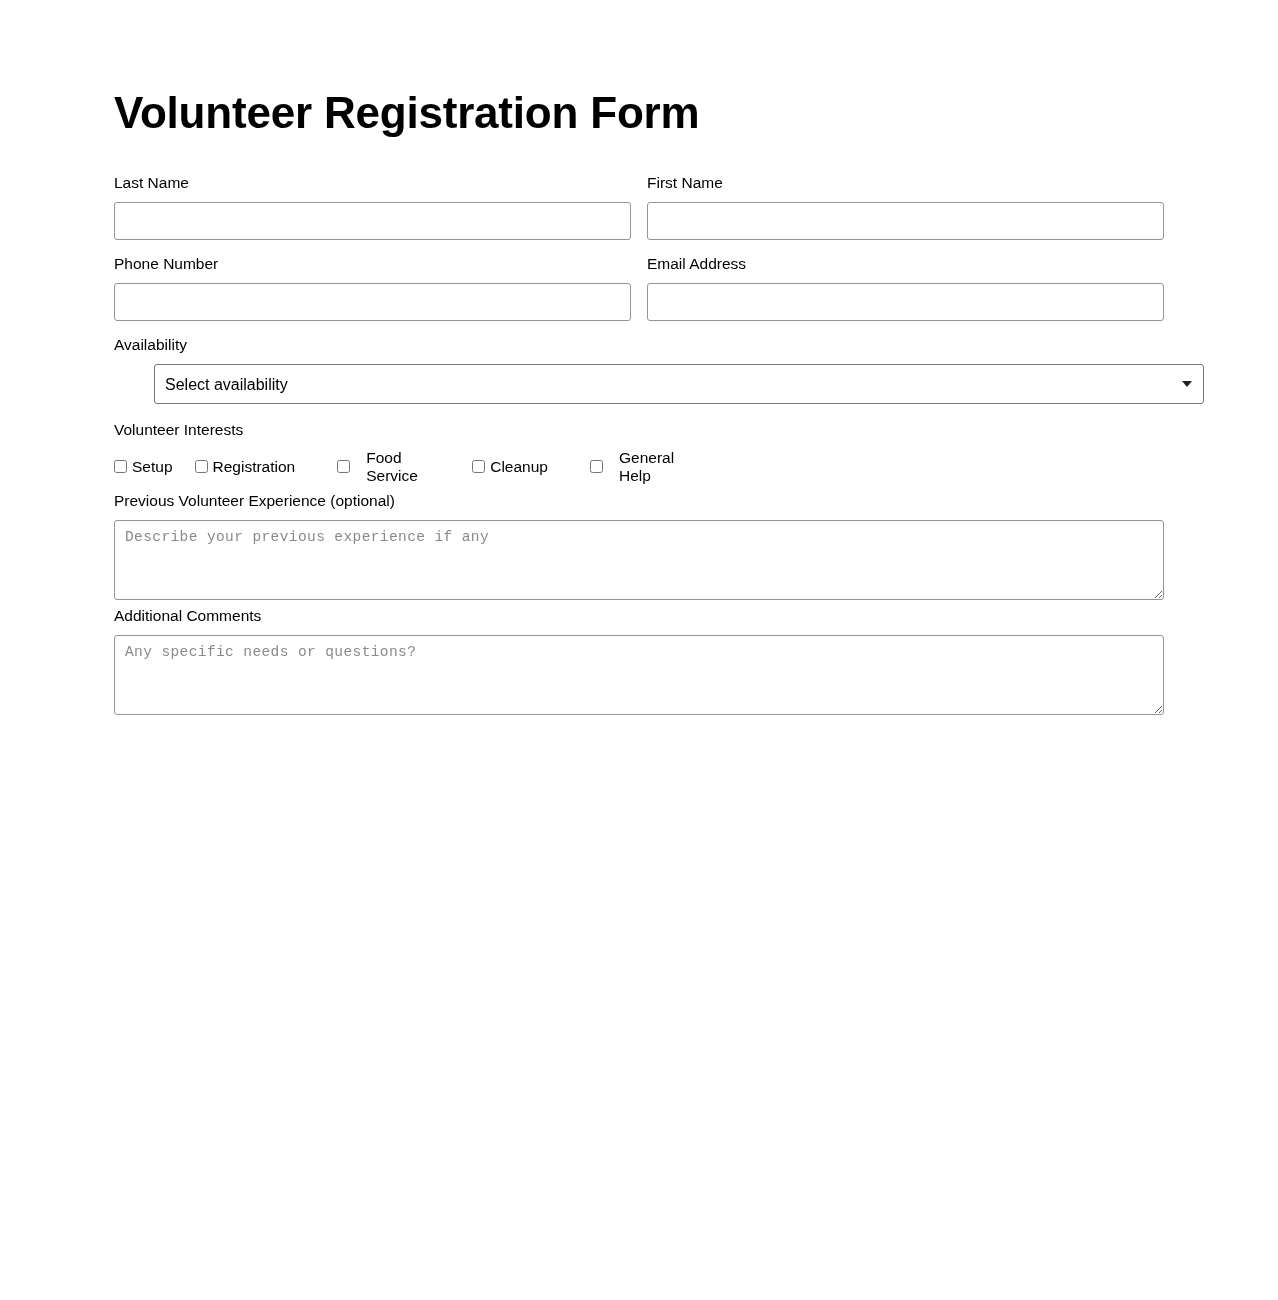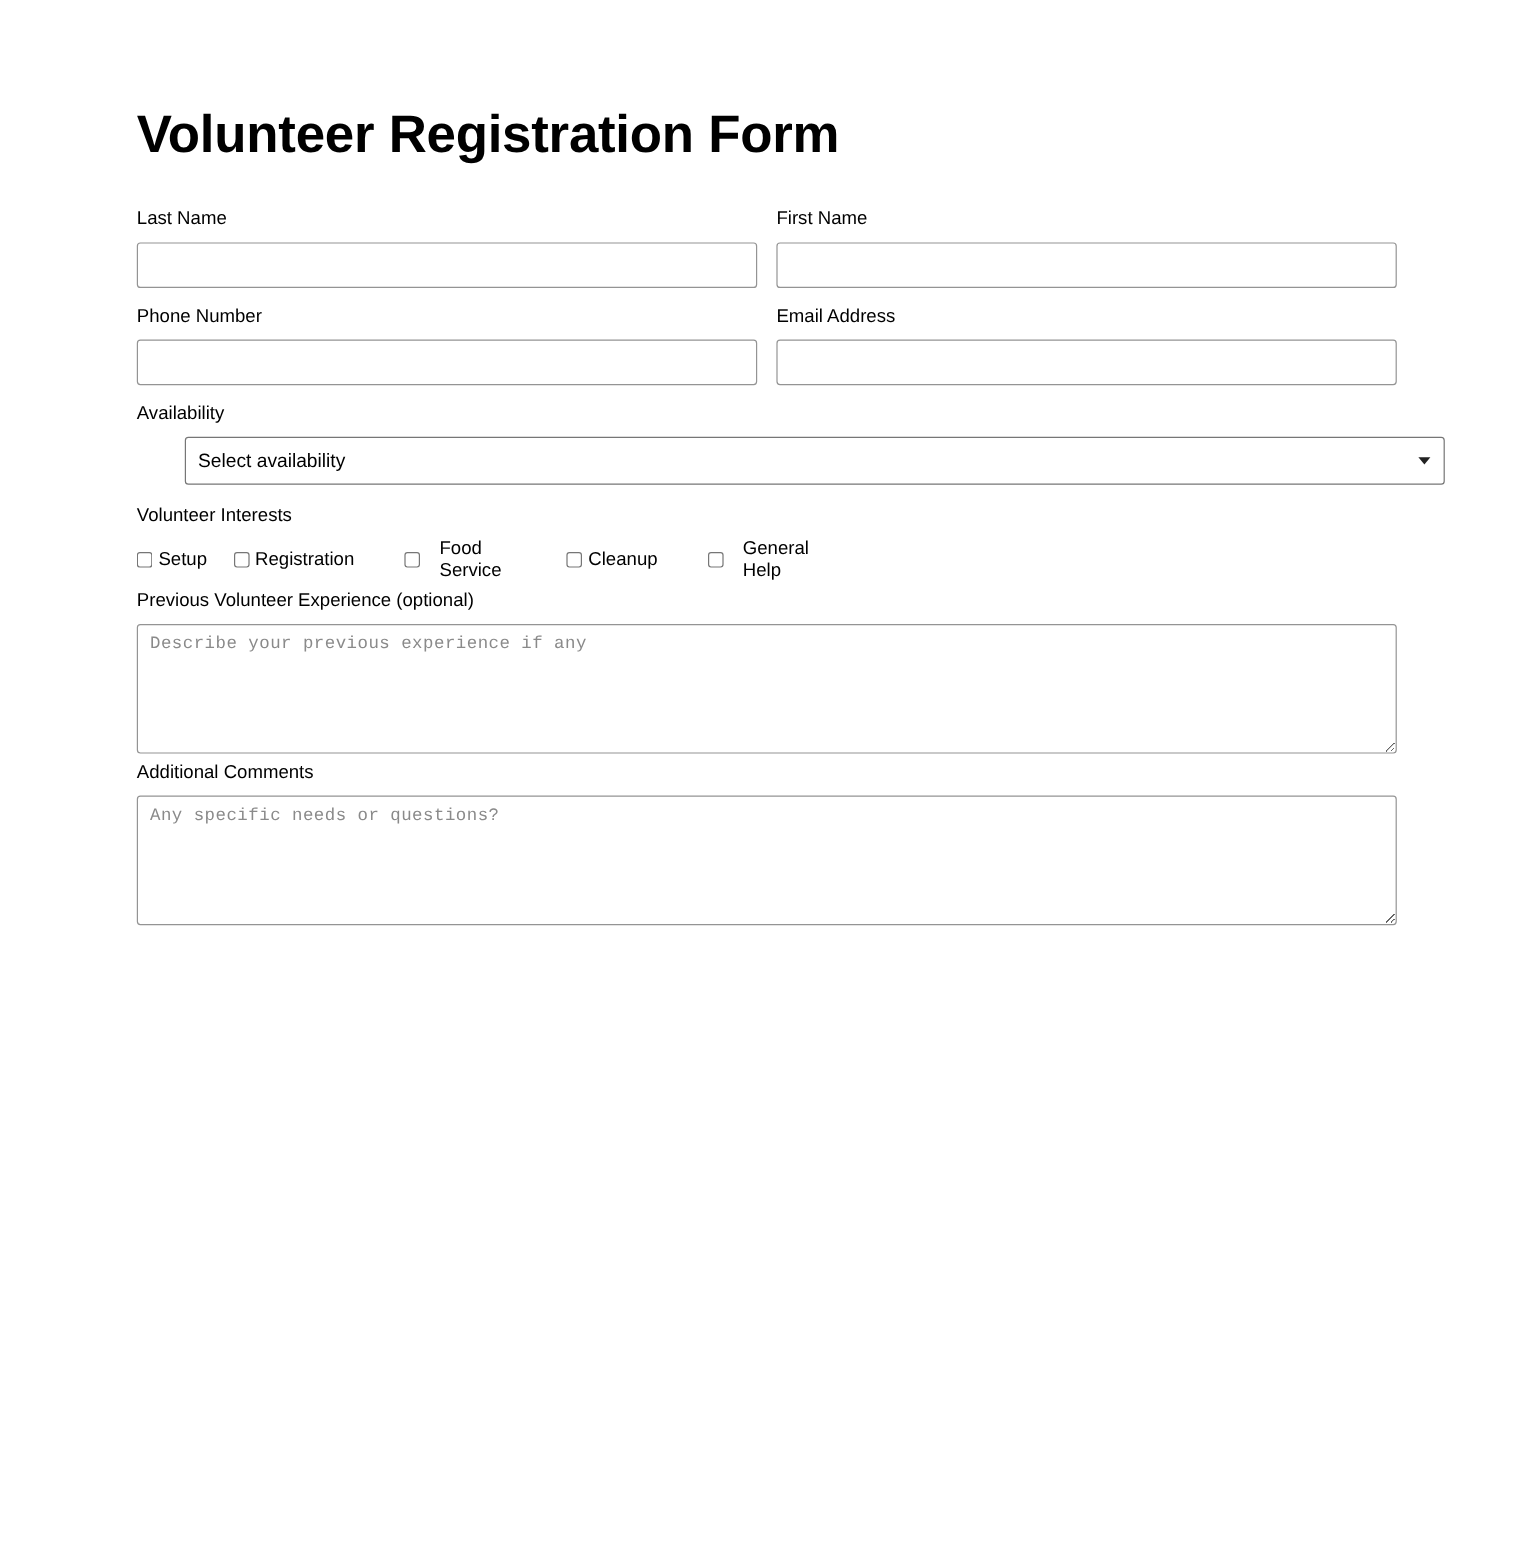--- a/index.html
+++ b/index.html
@@ -122,21 +122,21 @@
   .cb-gap-2 { margin-left: 22px; }
   .cb-gap-3 { margin-left: 20px; }
   .textarea-block {
     margin-top: 6px;
   }
   textarea.text-area {
     display: block;
     box-sizing: border-box;
     width: 1050px;
     max-width: 100%;
-    height: 108px;
+    height: 80px;
     border: 1px solid #949494;
     border-radius: 3px;
     background: #fff;
     font-family: "Liberation Mono", monospace;
     font-size: 14.5px;
     color: #000;
     padding: 8px 10px;
     outline: none;
     resize: vertical;
   }

